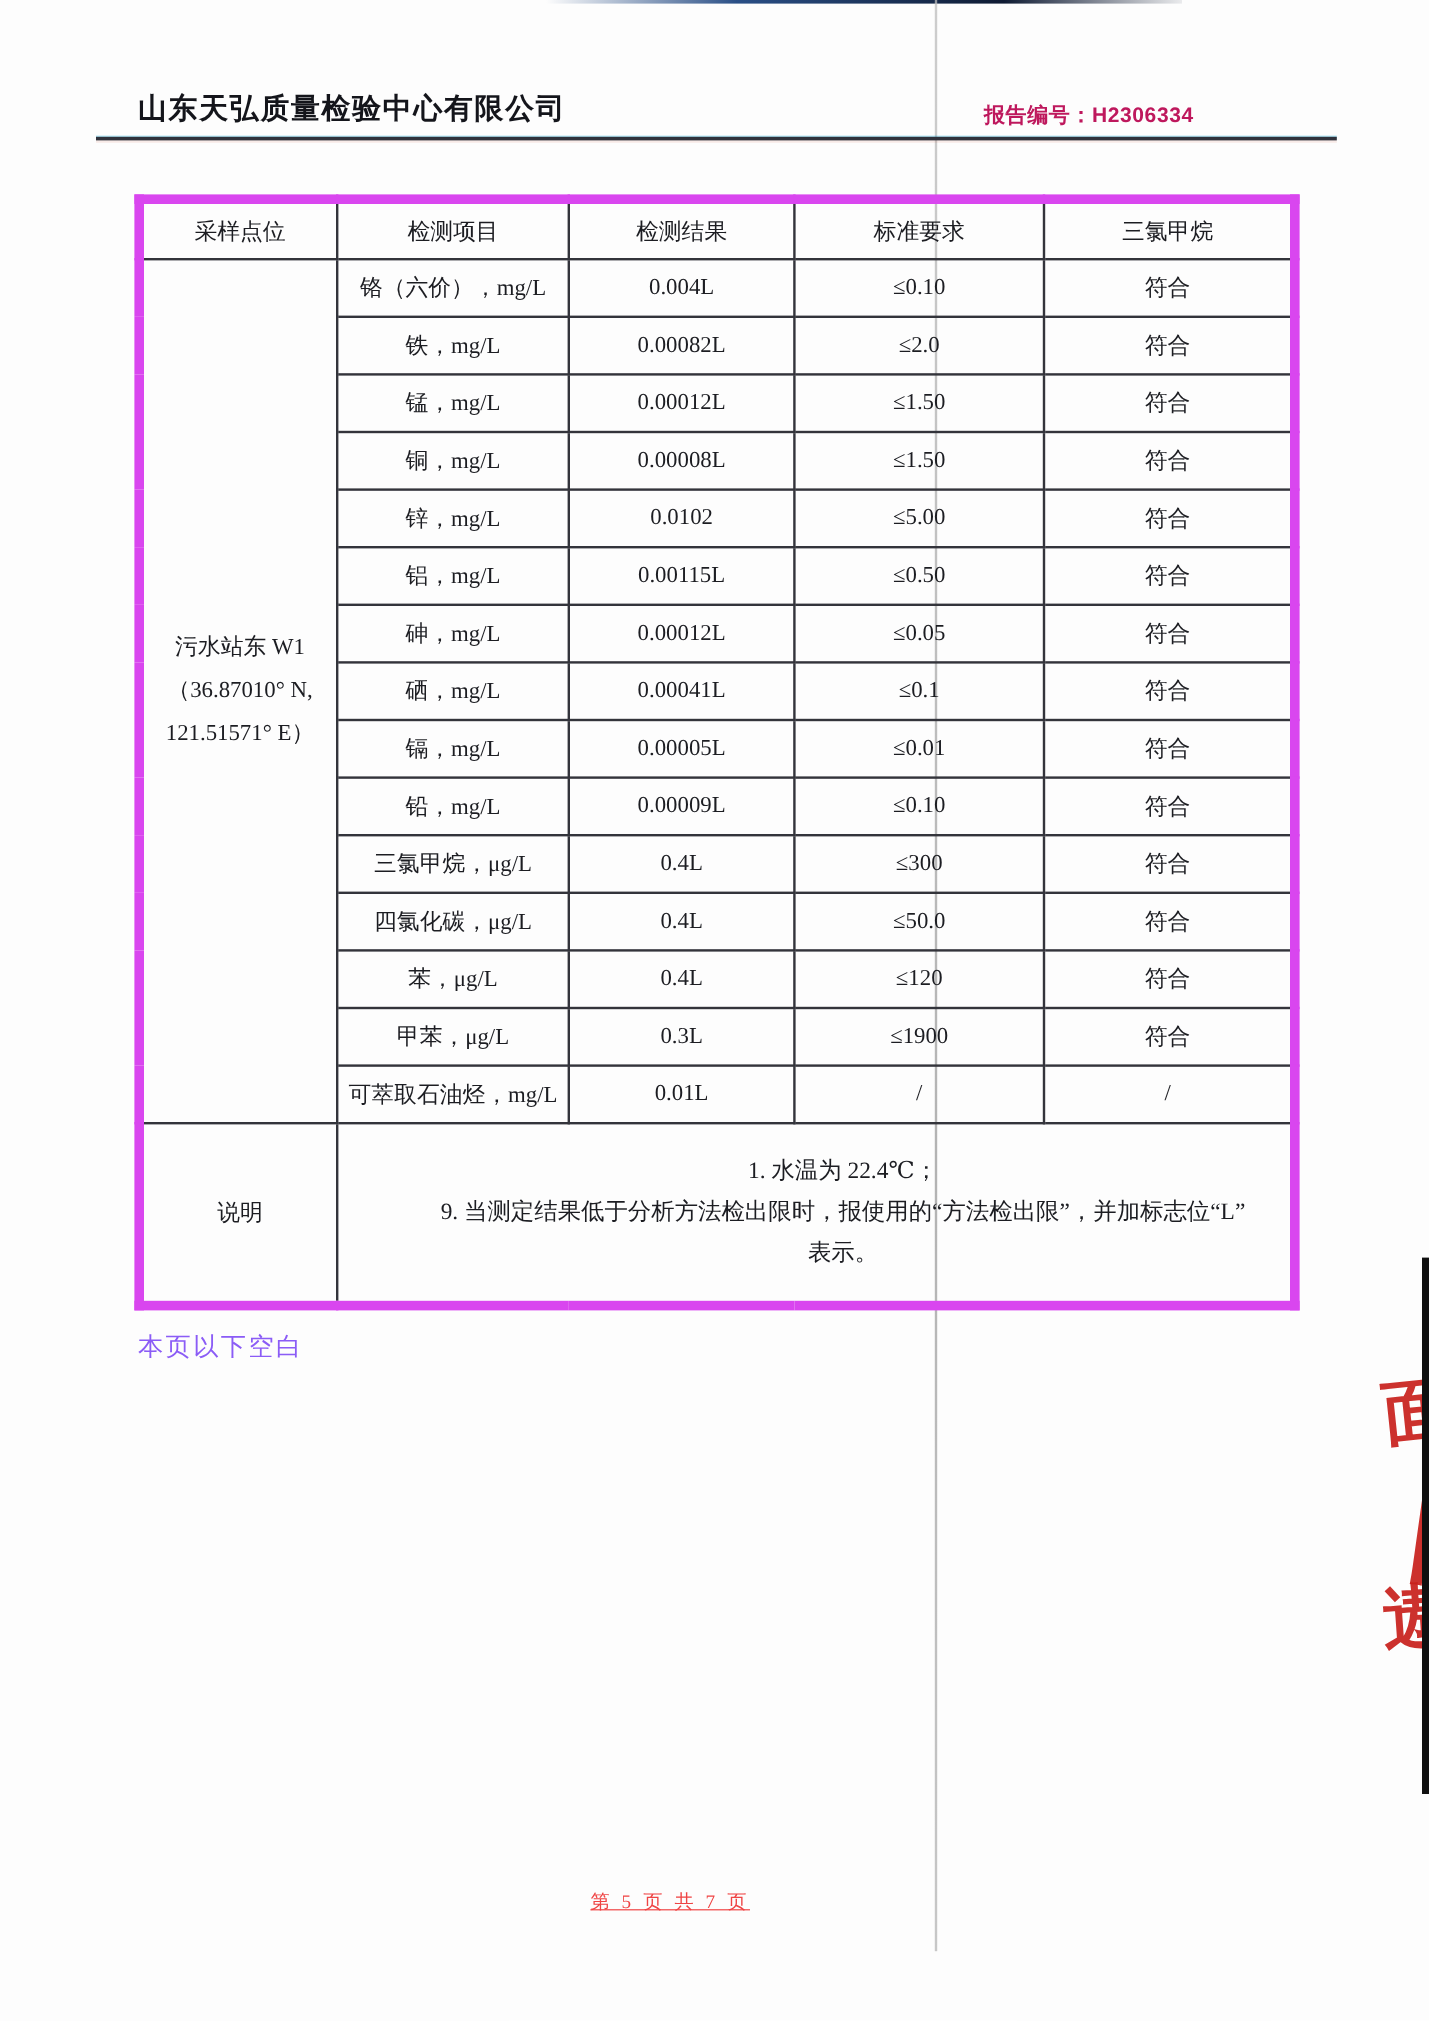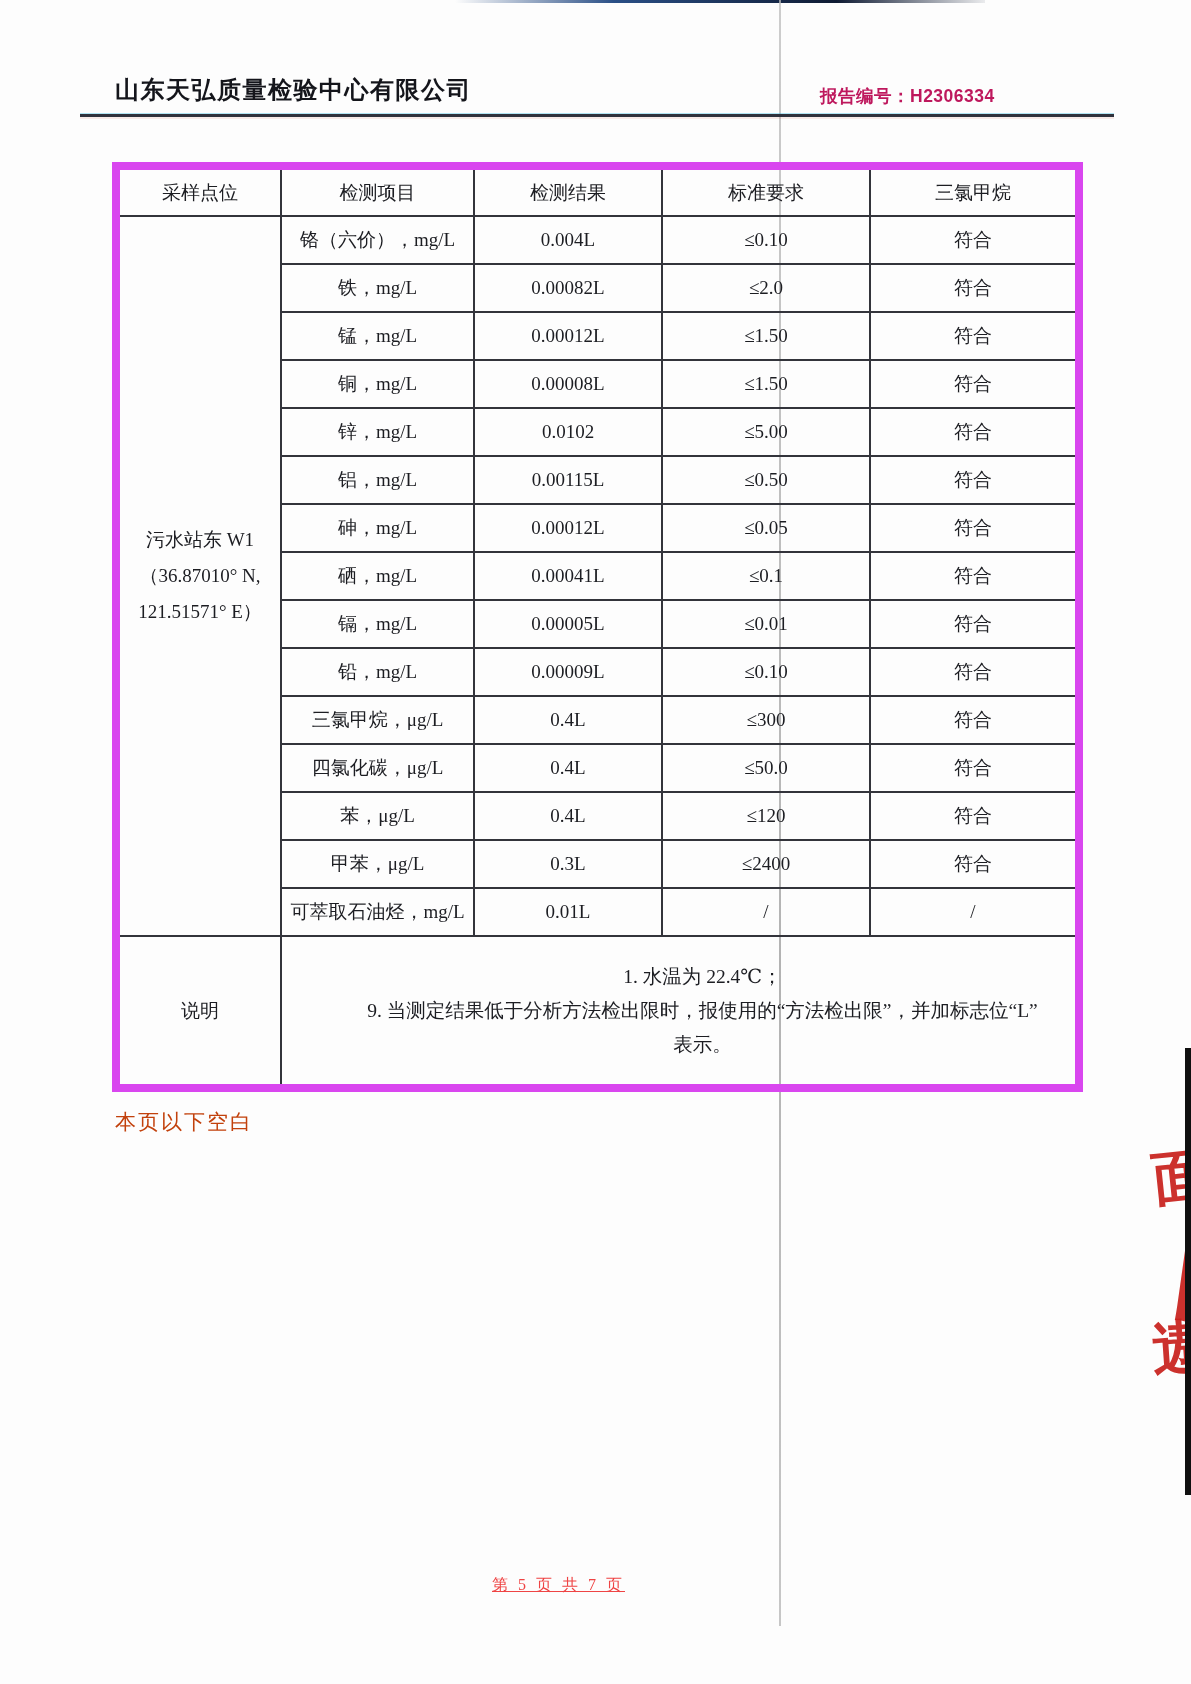--- a/index.html
+++ b/index.html
@@ -67,21 +67,21 @@
   tr.notes-row{height:152px;}
   td.sample-cell div{line-height:36px;}
   td.notes-cell{
     text-align:left;vertical-align:middle;
     padding:6px 8px 6px 14px;
   }
   td.notes-cell div{line-height:34px;font-size:19.5px;margin-left:48px;}
   
   .blank-note{
     position:absolute;left:115px;top:1108px;
-    font-size:21px;letter-spacing:2px;color:#c2410c;
+    font-size:21px;letter-spacing:2px;color:#8b5cf6;
   }
   .page-footer{
     position:absolute;left:492px;top:1575px;
     font-size:16px;letter-spacing:3px;color:#ef4444;text-decoration:underline;
   }
 </style>
 </head>
 <body>
 
 <div class="page">
@@ -190,21 +190,21 @@
       </tr>
       <tr class="data-row">
         <td>苯，μg/L</td>
         <td>0.4L</td>
         <td>≤120</td>
         <td>符合</td>
       </tr>
       <tr class="data-row">
         <td>甲苯，μg/L</td>
         <td>0.3L</td>
-        <td>≤2400</td>
+        <td>≤1900</td>
         <td>符合</td>
       </tr>
       <tr class="data-row">
         <td>可萃取石油烃，mg/L</td>
         <td>0.01L</td>
         <td>/</td>
         <td>/</td>
       </tr>
       <tr class="notes-row">
         <td>说明</td>

